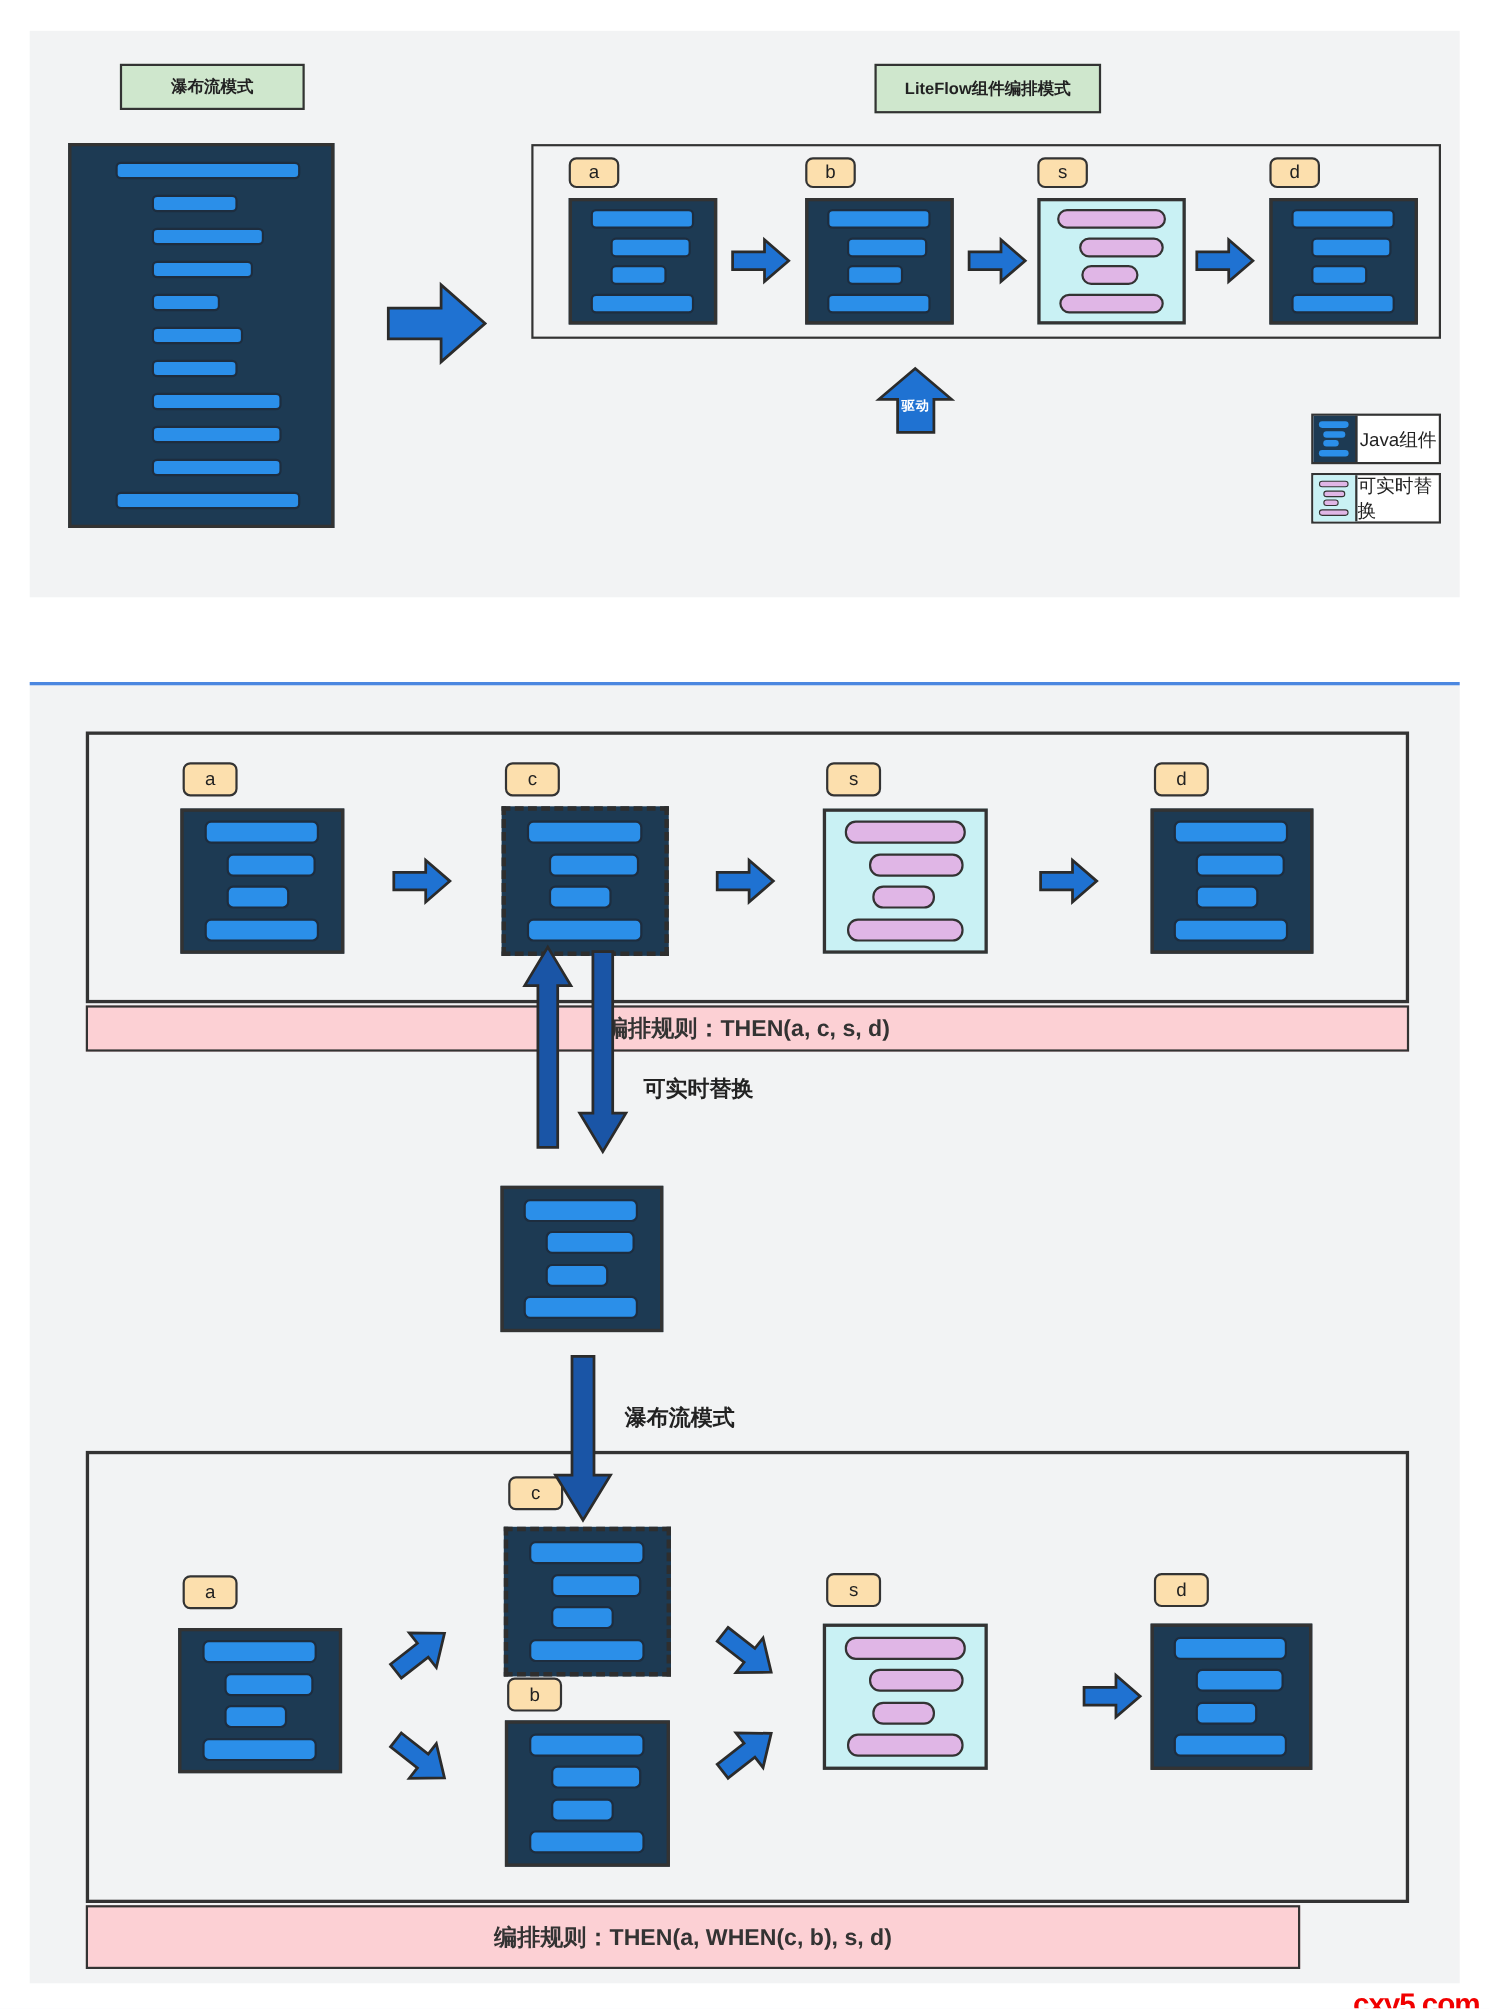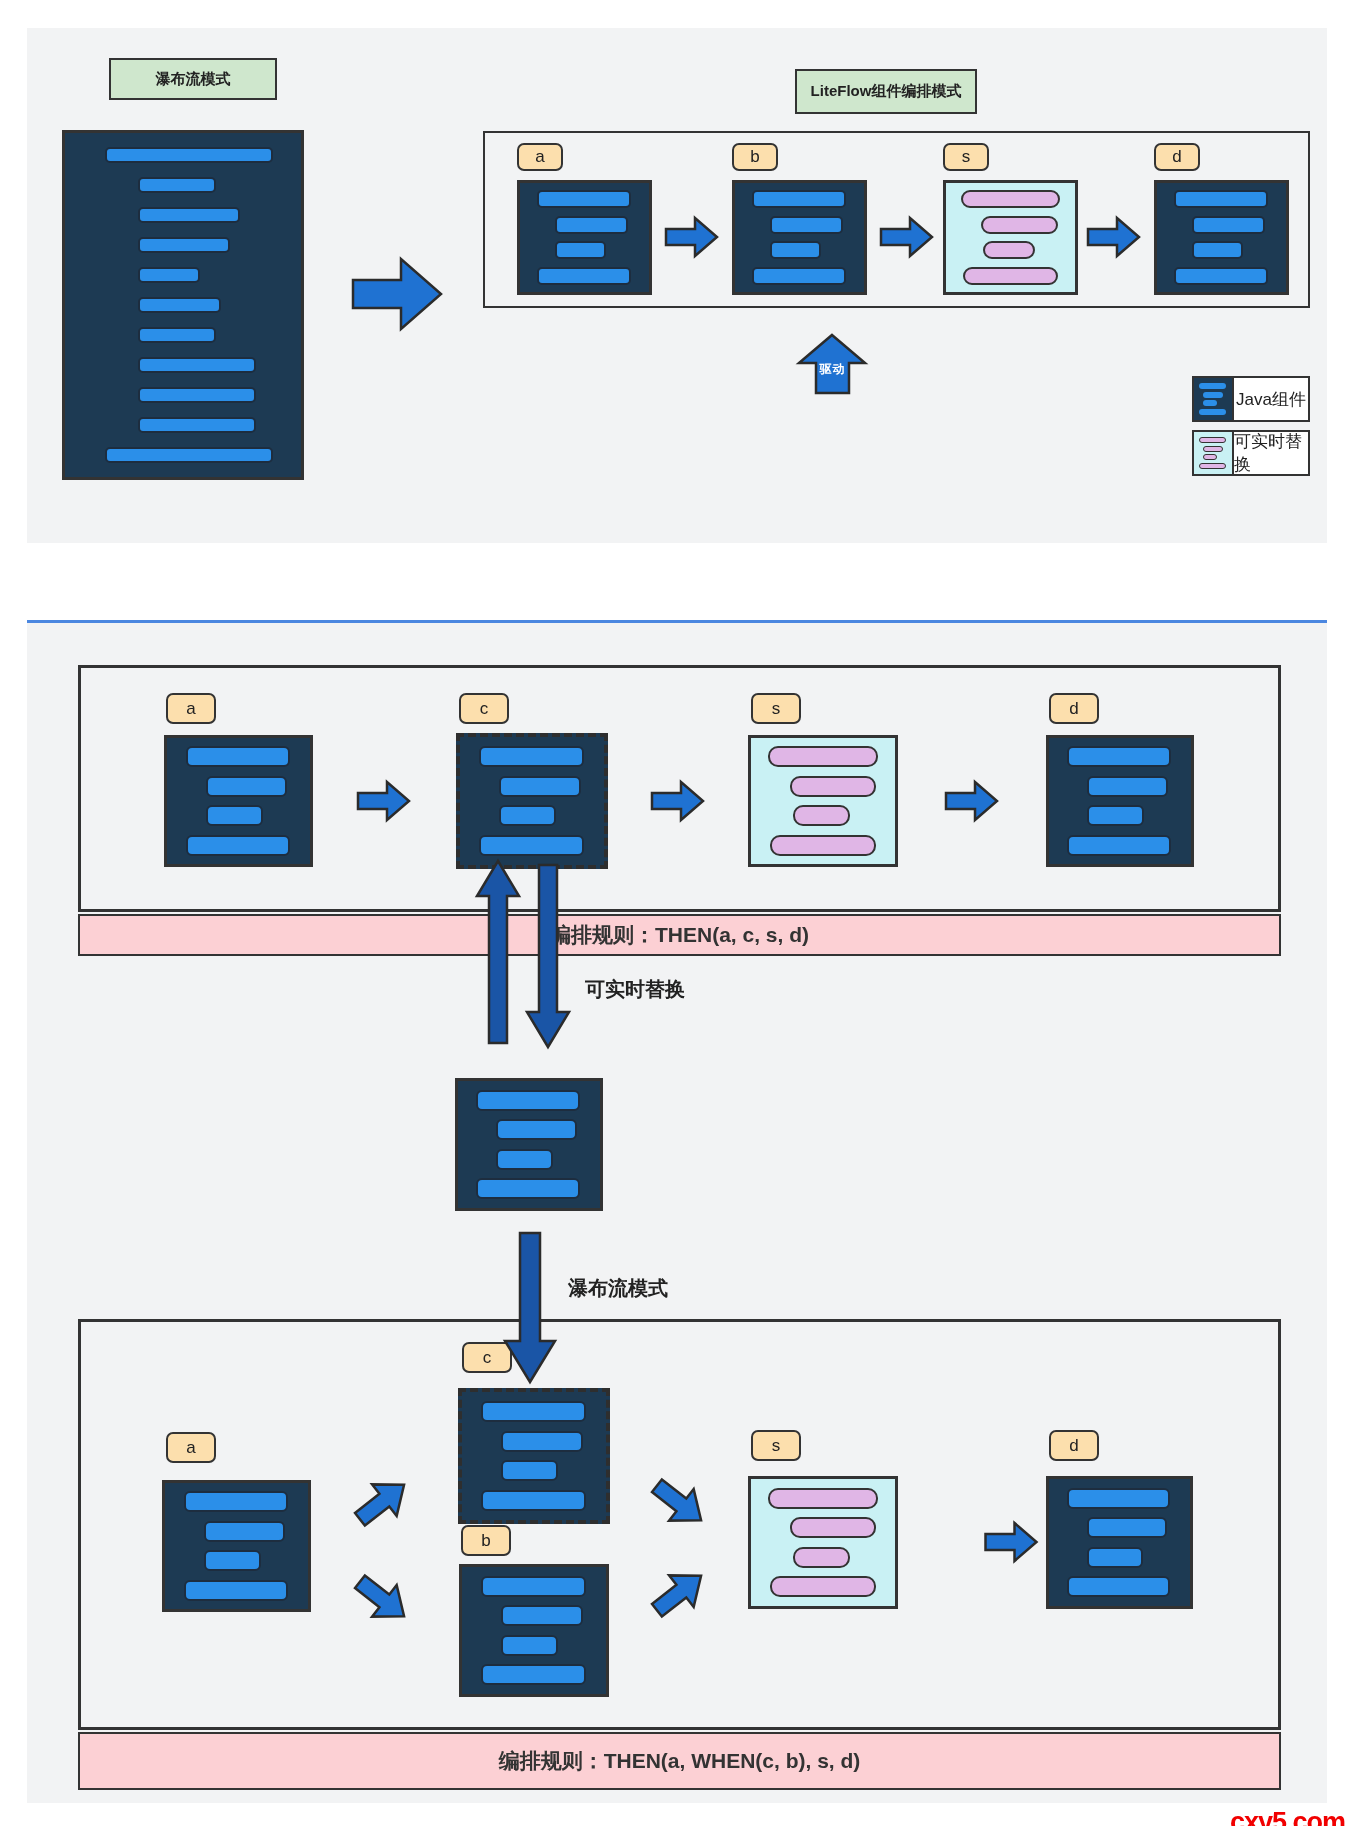--- a/index.html
+++ b/index.html
@@ -109,21 +109,21 @@
 
 <div id="root">
 
   <div class="abs panel" style="left:27px;top:28px;width:1300px;height:515px;"></div>
   <div class="abs panel" style="left:27px;top:623px;width:1300px;height:1180px;"></div>
   <div class="abs divider" style="left:27px;top:620px;width:1300px;height:3px;"></div>
 
   <div class="abs green-label" style="left:109px;top:58px;width:168px;height:42px;">
     <span>瀑布流模式</span>
   </div>
-  <div class="abs green-label" style="left:795px;top:58px;width:182px;height:45px;margin-top:11px;">
+  <div class="abs green-label" style="left:795px;top:58px;width:206px;height:45px;">
     <span>LiteFlow组件编排模式</span>
   </div>
 
   <div class="abs waterfall" style="left:62px;top:130px;width:242px;height:350px;">
     <i></i>
       <i></i>
       <i></i>
       <i></i>
       <i></i>
       <i></i>
@@ -362,21 +362,21 @@
   <svg class="abs arrow arr-blue rot-down" style="left:648px;top:1478px;" width="62" height="50" viewBox="0 0 62 50">
     <polygon points="3,17 34,17 34,5 59,25 34,45 34,33 3,33"></polygon>
   </svg>
   <svg class="abs arrow arr-blue rot-up" style="left:648px;top:1568px;" width="62" height="50" viewBox="0 0 62 50">
     <polygon points="3,17 34,17 34,5 59,25 34,45 34,33 3,33"></polygon>
   </svg>
   <svg class="abs arrow arr-blue" style="left:982px;top:1519px;" width="59" height="46" viewBox="0 0 56 46">
     <polygon points="2,15 31,15 31,4 53,23 31,42 31,31 2,31"></polygon>
   </svg>
 
-  <div class="abs pink-bar" style="left:78px;top:1732px;width:1203px;height:58px;">
+  <div class="abs pink-bar" style="left:78px;top:1732px;width:1104px;height:58px;">
     <span>编排规则：THEN(a, WHEN(c, b), s, d)</span>
   </div>
 
   <div class="abs watermark" style="left:1230px;top:1789px;">
     <span>cxy5.com</span>
   </div>
 
 </div>
 
 </body></html>

